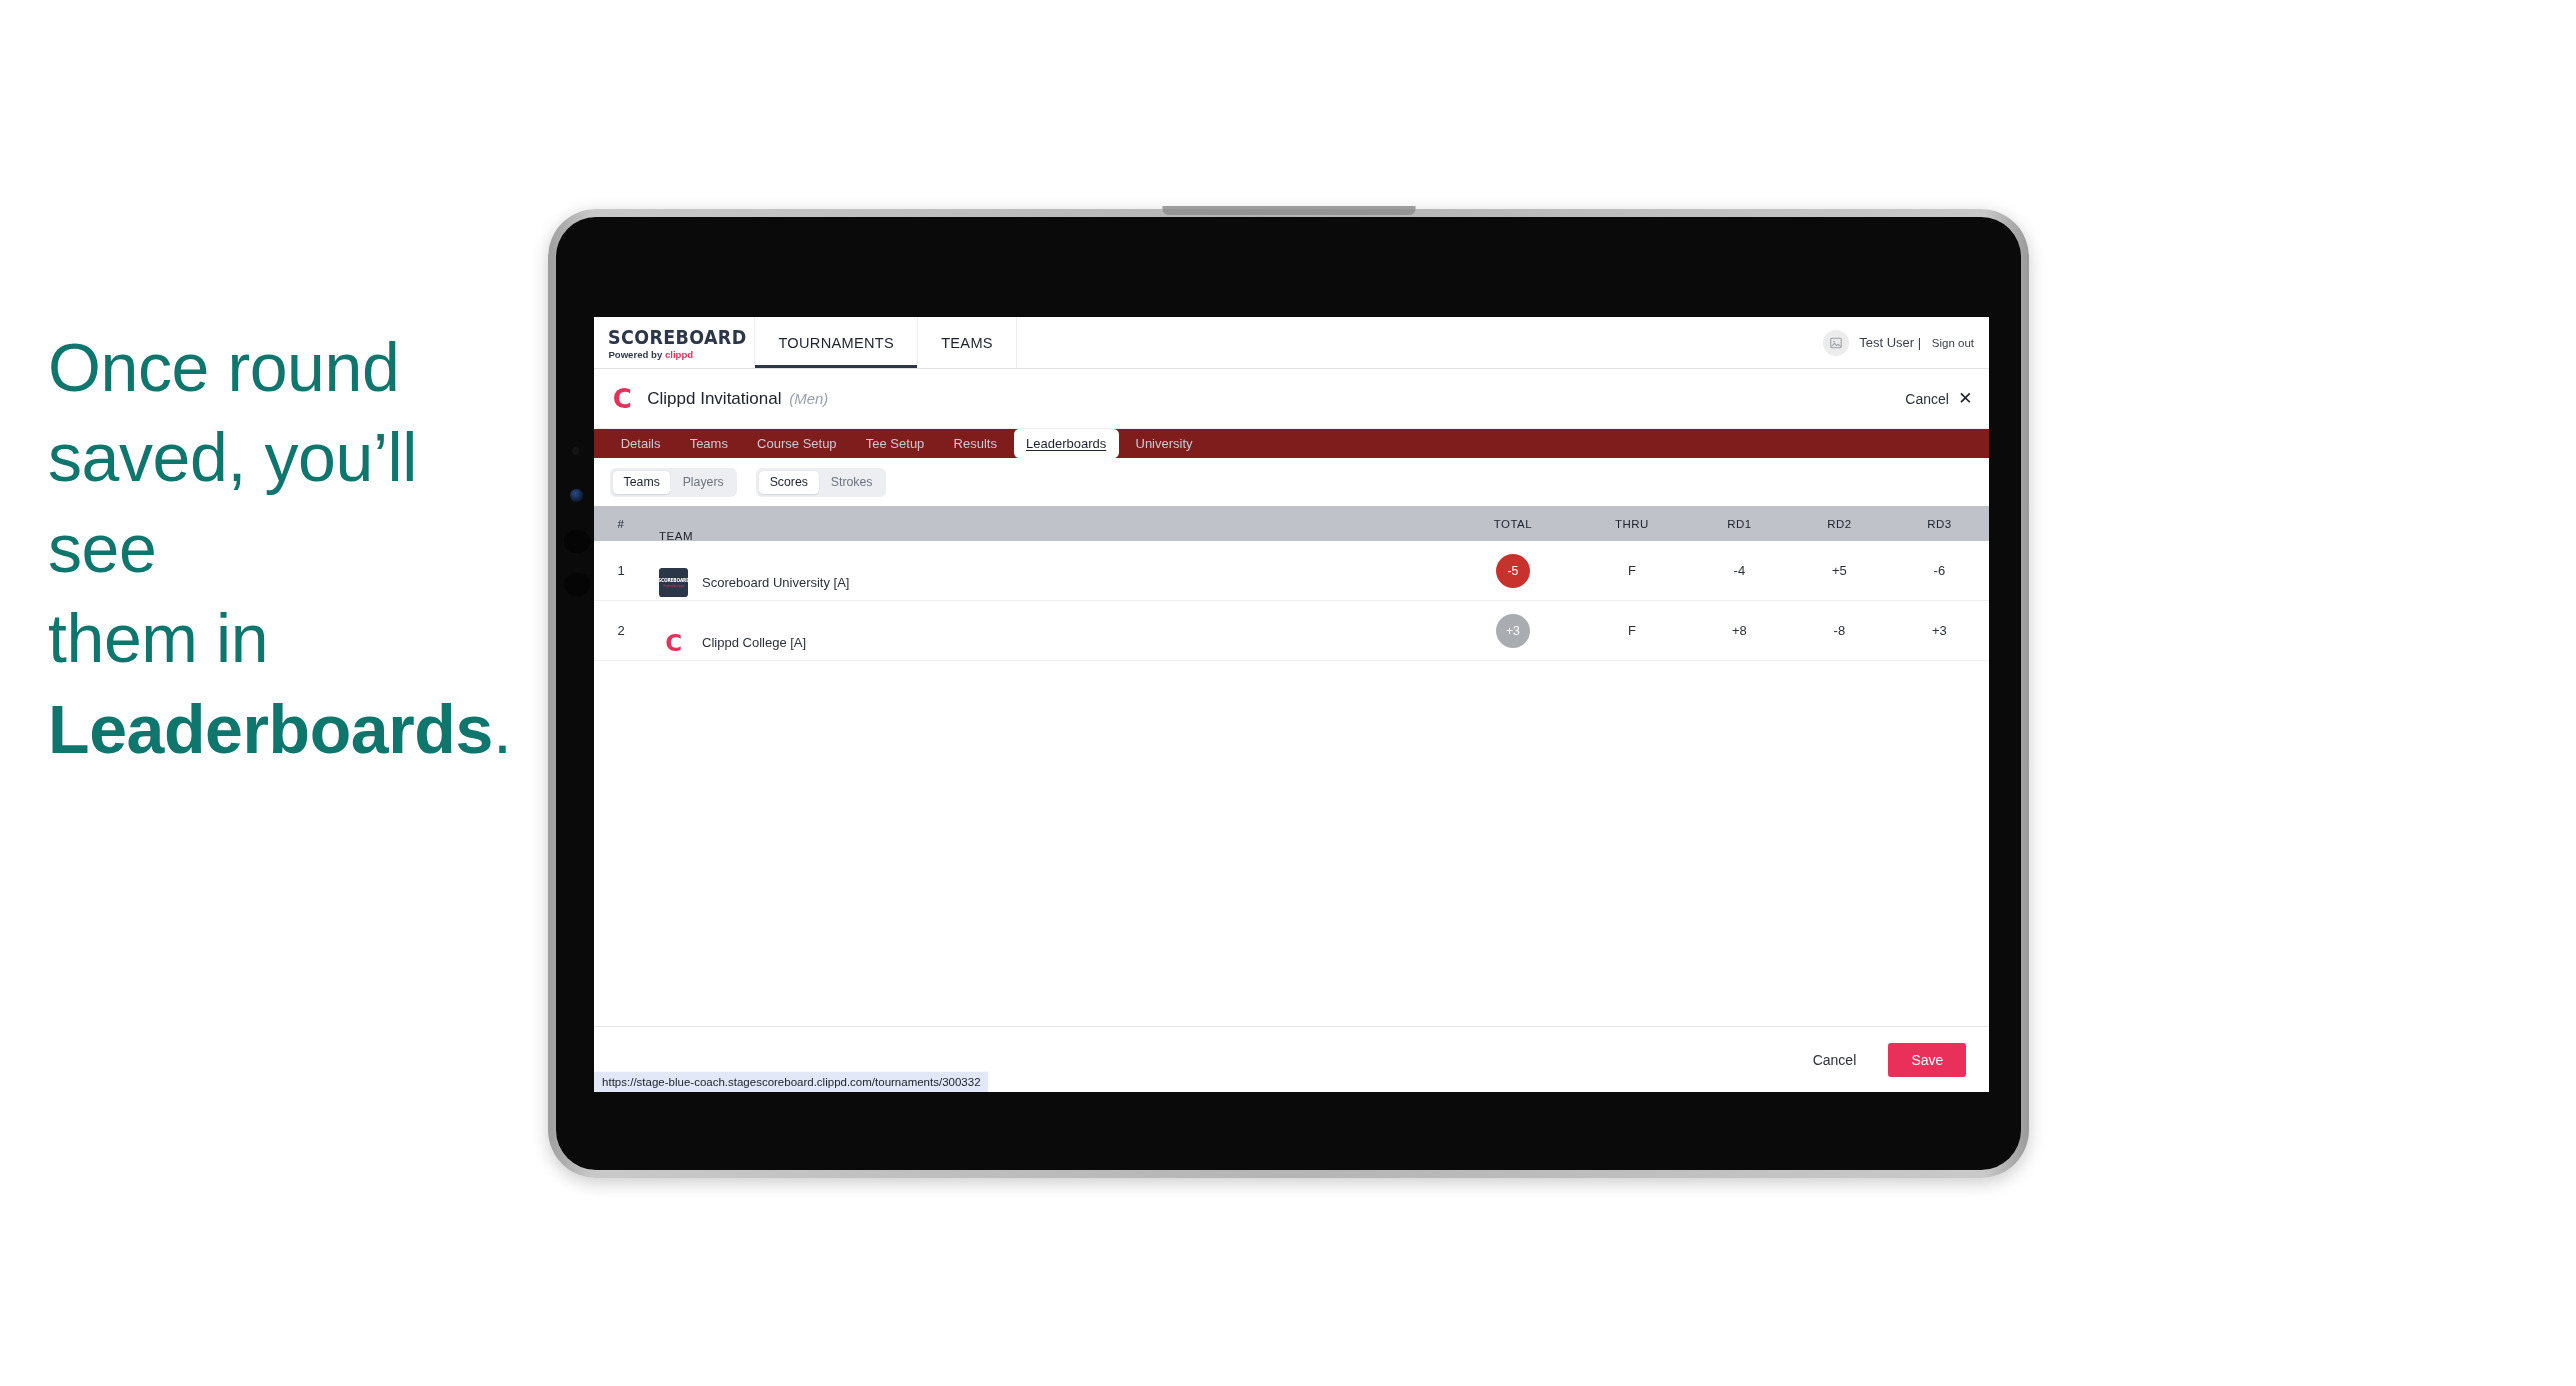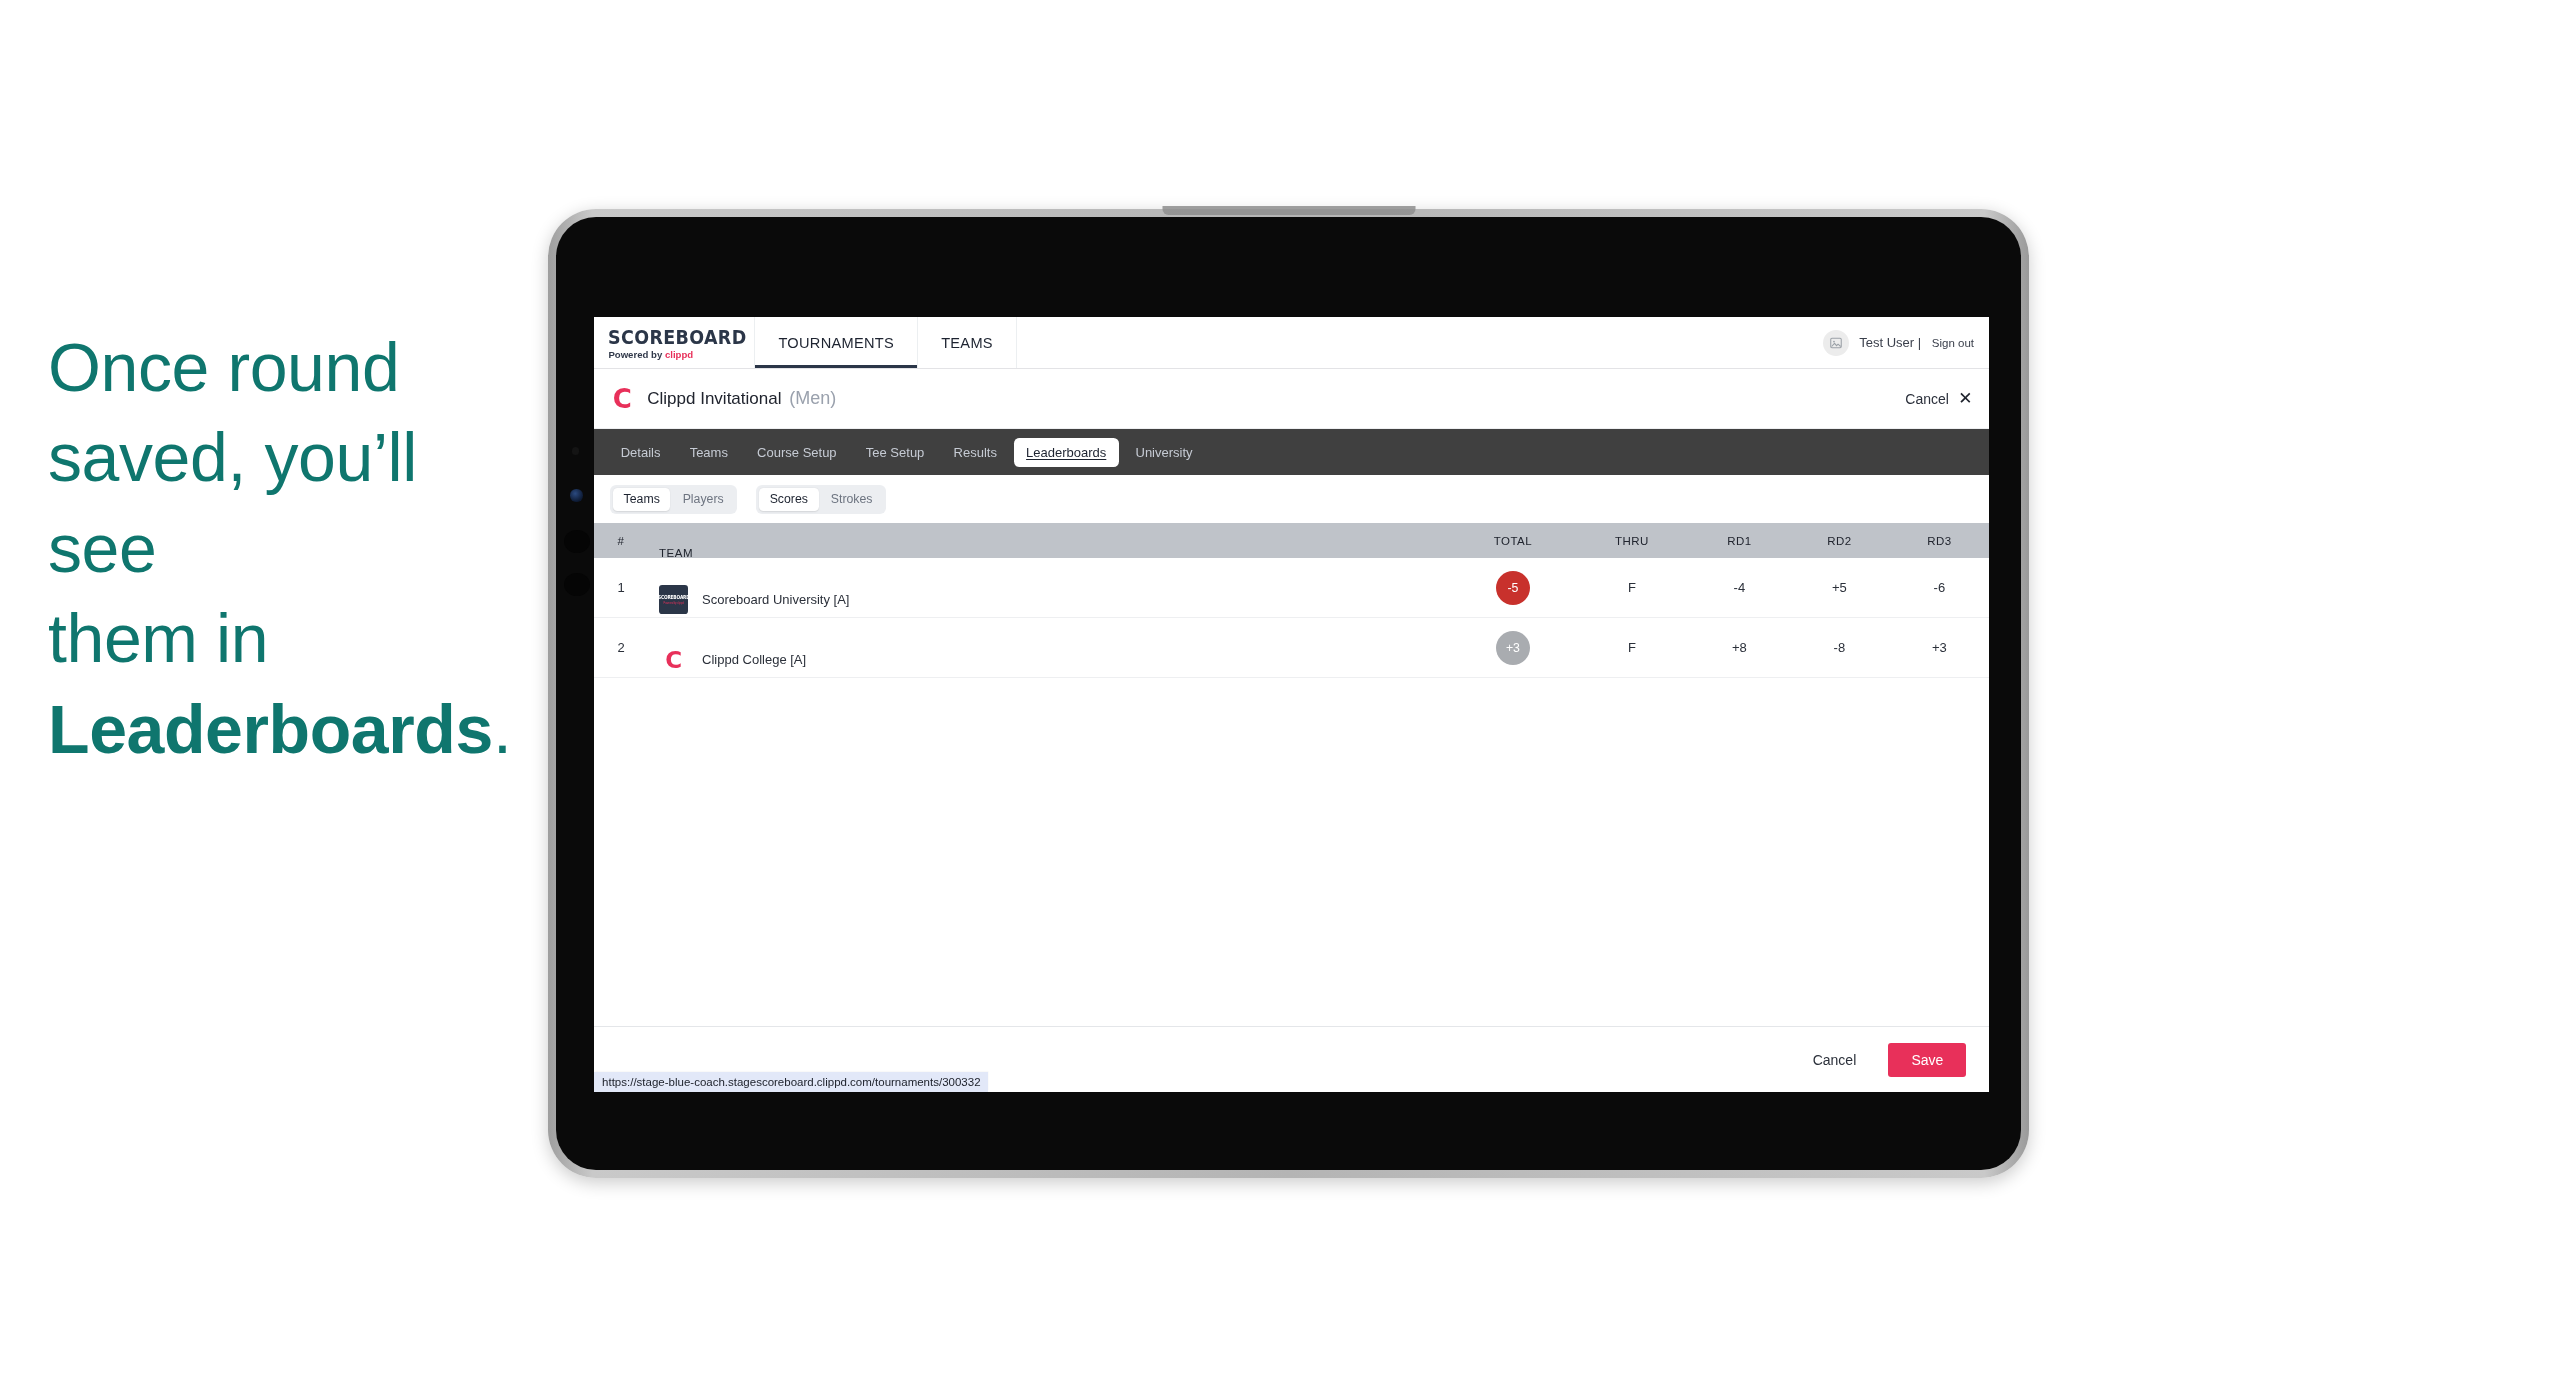--- a/index.html
+++ b/index.html
@@ -170,32 +170,32 @@
   }
   .c-logo {
     font-family: "DejaVu Sans", sans-serif;
     font-size: 26px;
     font-weight: 800;
     color: #e8305a;
     line-height: 1;
     margin-right: 15.4px;
   }
   .t-name { font-size: 17px; color: #20242e; }
-  .t-gender { font-size: 18px; color: #9aa1ad; margin-left: 7.7px; }
+  .t-gender { font-size: 15px; color: #9aa1ad; margin-left: 7.7px; font-style: italic; }
   .title-spacer { flex: 1 1 auto; }
   .title-cancel {
     display: flex; align-items: center; gap: 9.2px;
     font-size: 14px; color: #2c313c; cursor: pointer;
   }
   .x-icon { font-size: 17px; line-height: 1; color: #20242e; }
 
   
   .sectionbar {
-    height: 46px;
-    background: #404040;
+    height: 29px;
+    background: #7f1d1d;
     display: flex;
     align-items: center;
     padding: 0 14px;
     gap: 4.6px;
     flex: 0 0 auto;
   }
   .sectiontab {
     font-size: 13px;
     color: #c6cbd4;
     padding: 7px 12.3px;

